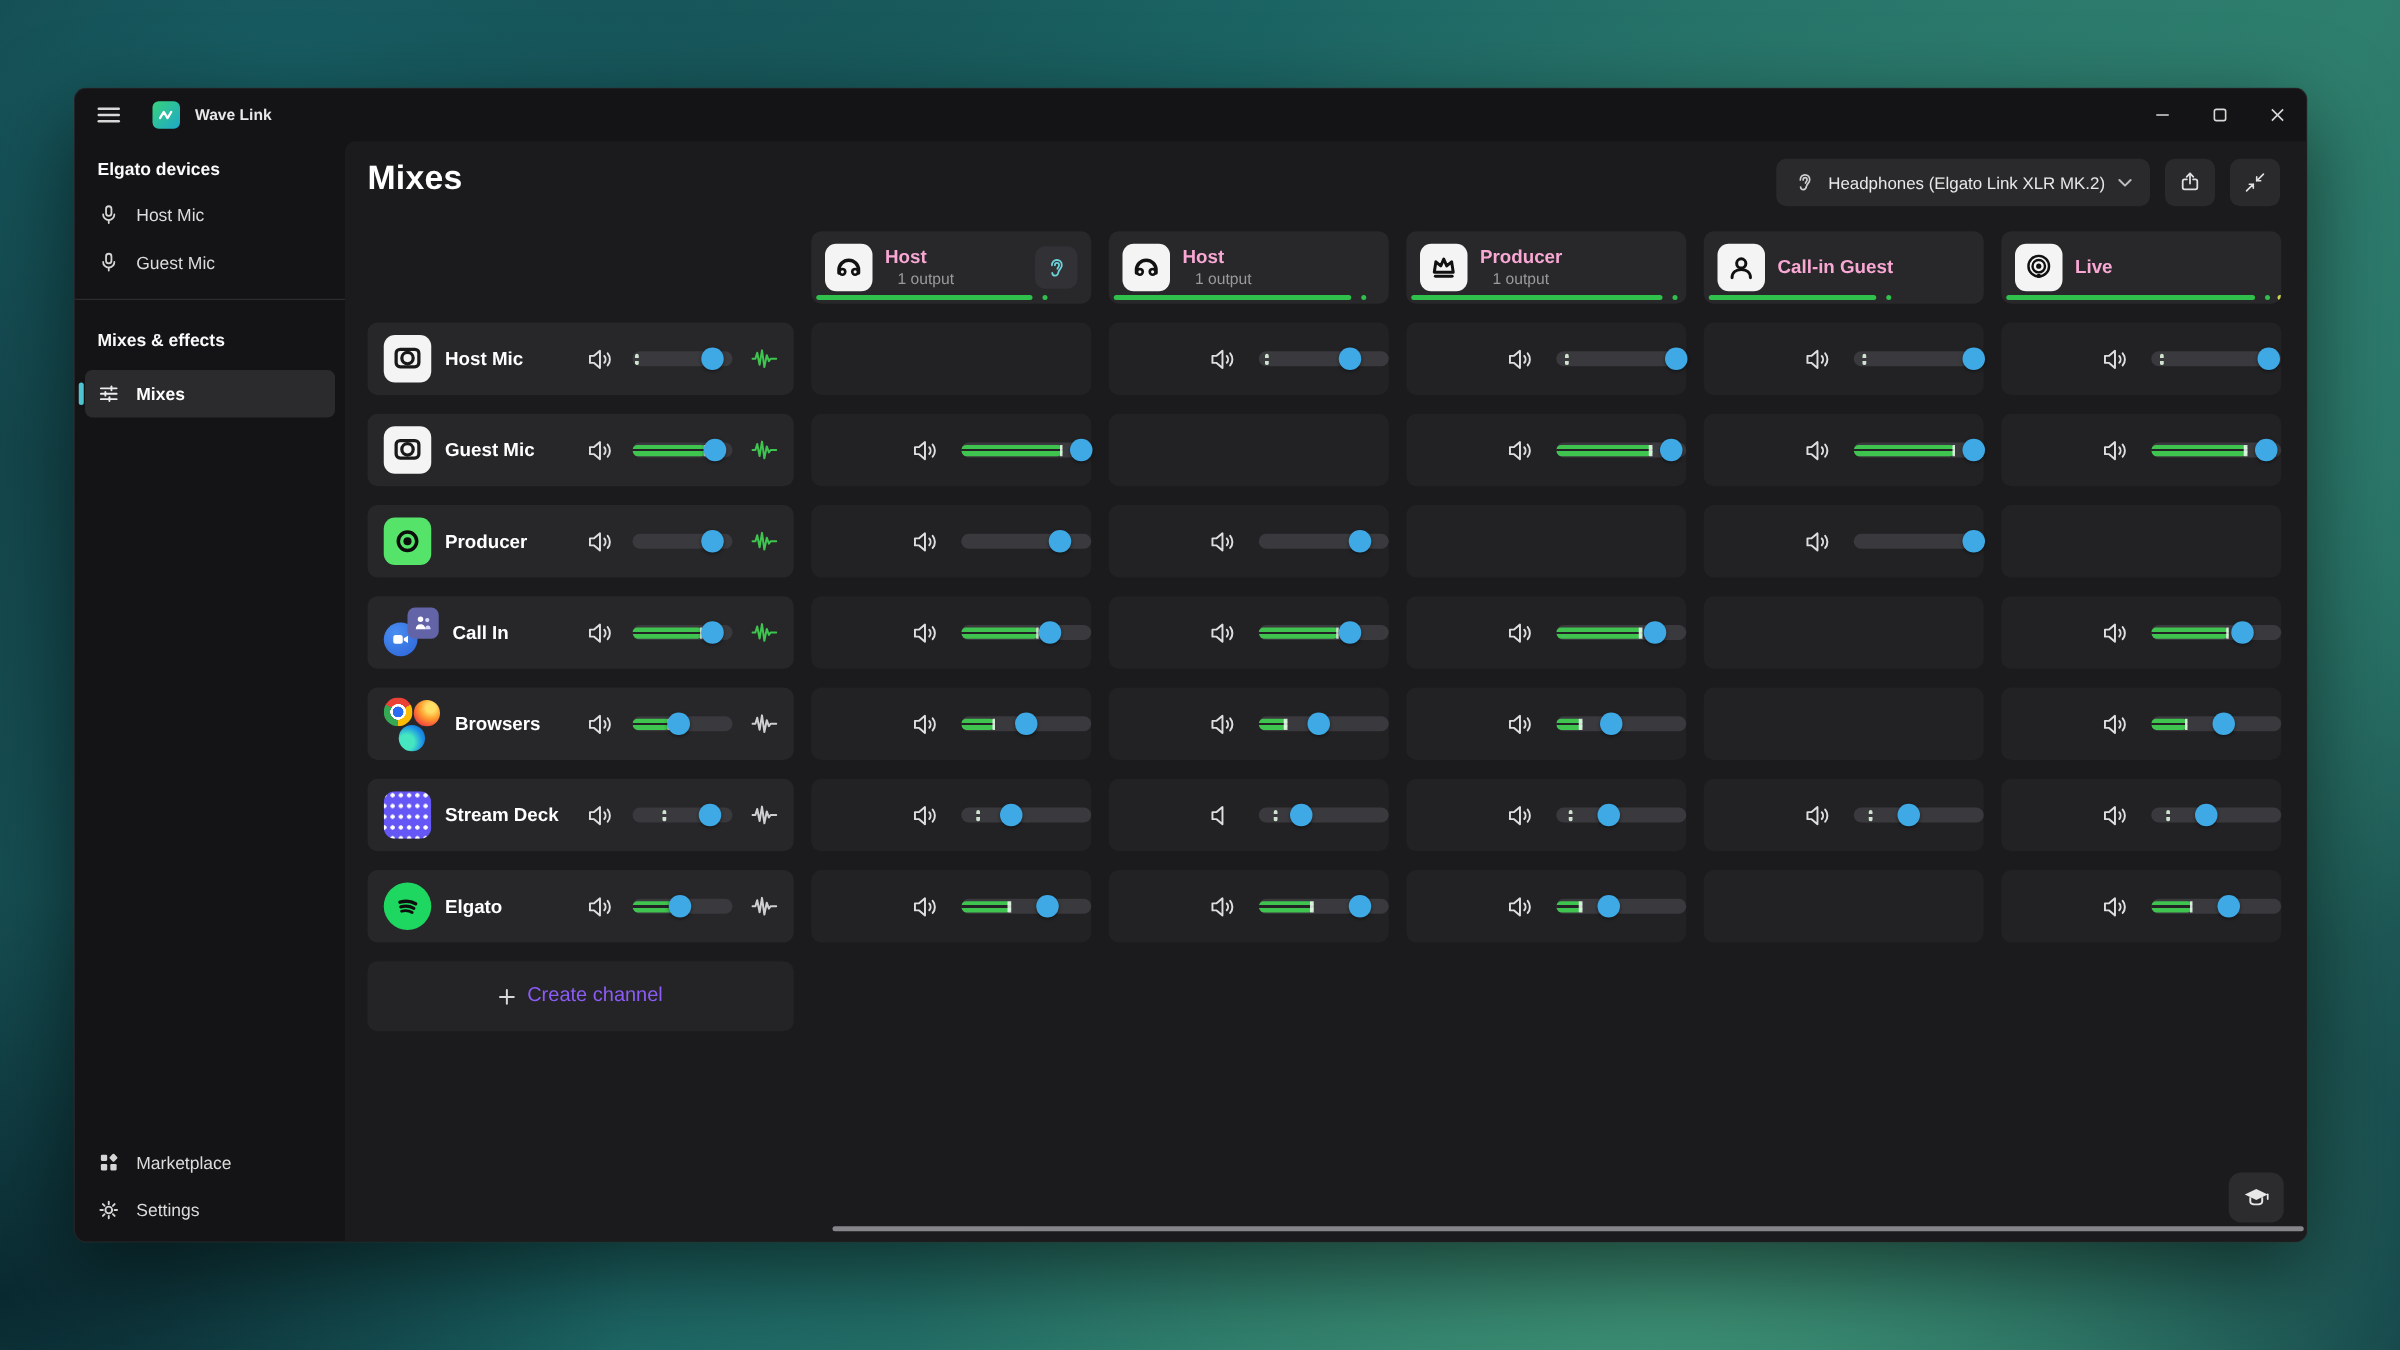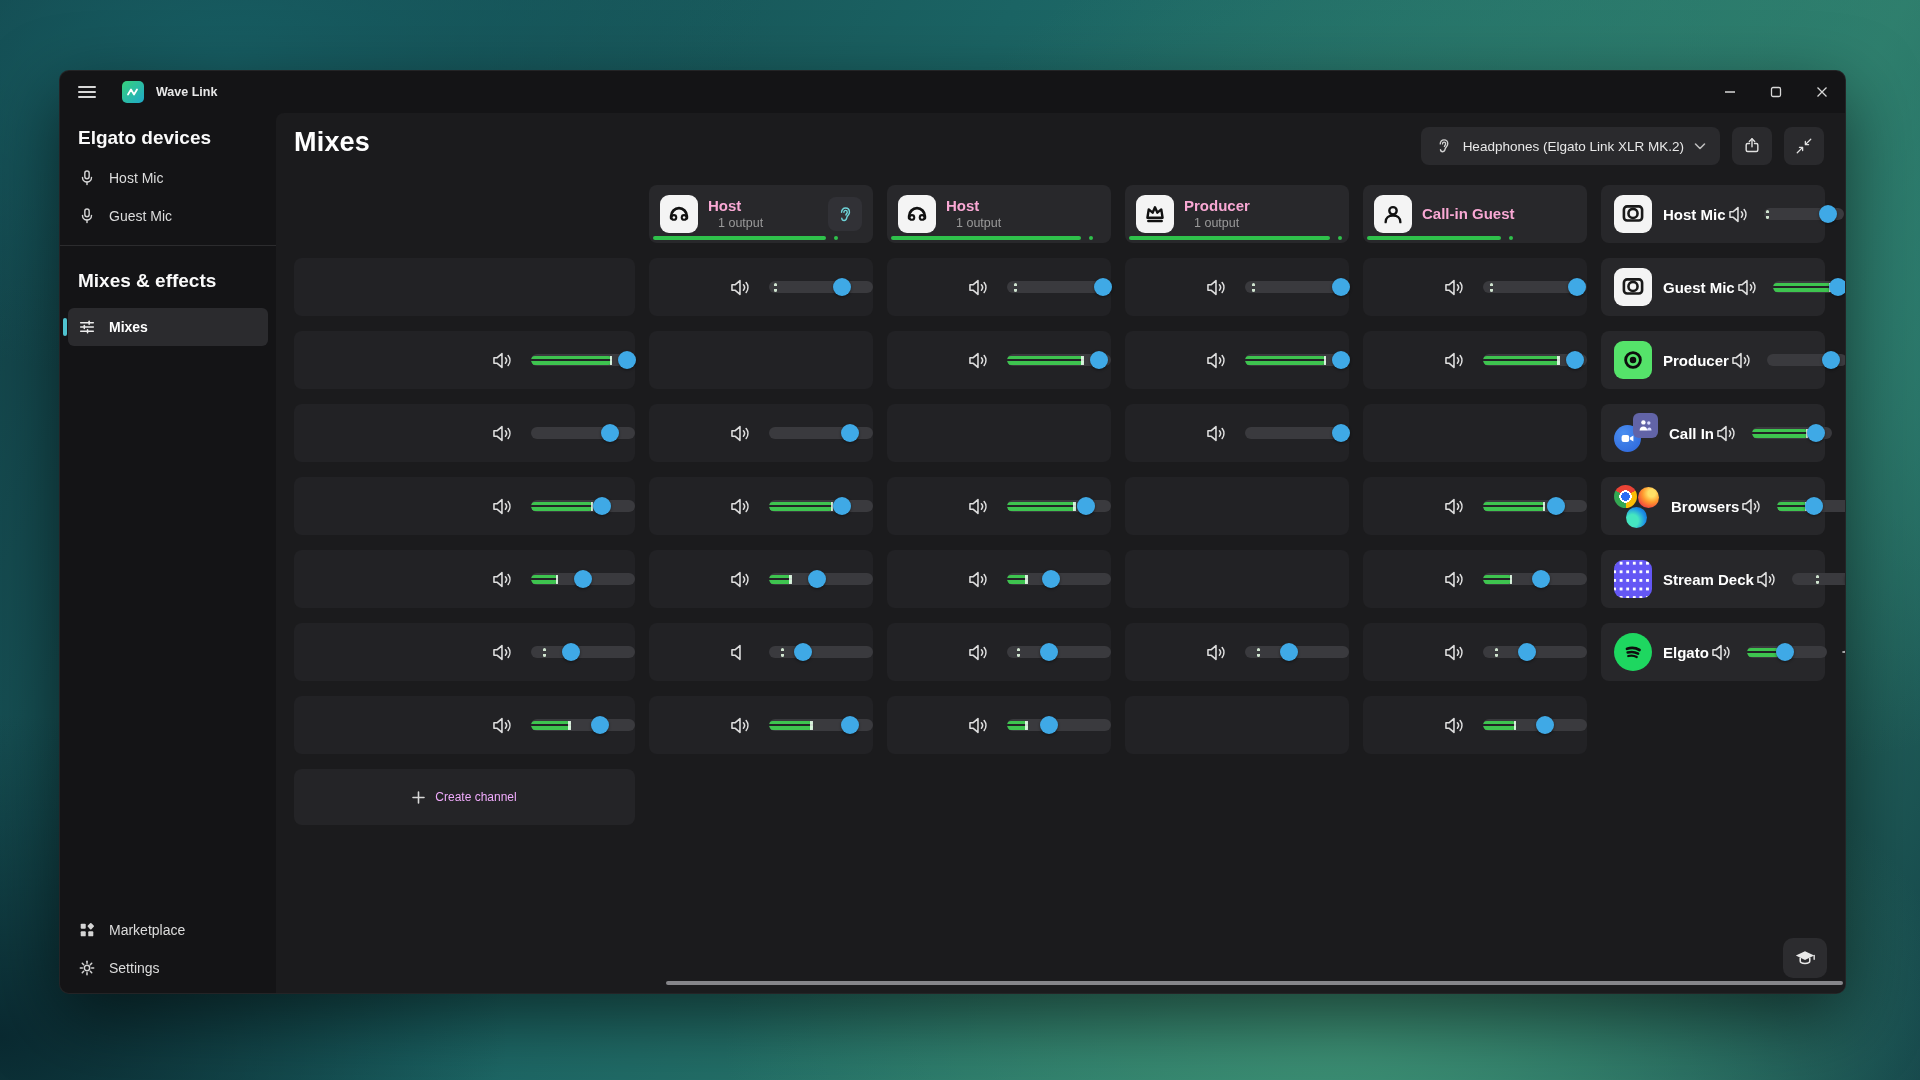--- a/index.html
+++ b/index.html
@@ -17,21 +17,21 @@
   .titlebar{position:absolute;top:0;left:0;right:0;height:42px;display:flex;align-items:center;padding-left:18px;}
   .hamburger{width:18px;display:flex;flex-direction:column;gap:3.5px;cursor:pointer;}
   .hamburger i{display:block;height:1.8px;background:#d8d8d8;border-radius:1px;}
   .applogo{width:22px;height:22px;border-radius:5px;margin-left:26px;
     background:linear-gradient(135deg,#37d27c,#1fa8c9);display:flex;align-items:center;justify-content:center;}
   .apptitle{margin-left:12px;font-size:12.5px;font-weight:600;color:#e8e8e8;}
   .wincontrols{margin-left:auto;display:flex;height:42px;}
   .wincontrols .wc{width:46px;height:42px;display:flex;align-items:center;justify-content:center;cursor:pointer;}
   
   .sidebar{position:absolute;left:0;top:42px;bottom:0;width:216px;}
-  .sec-header{padding:14px 18px 10px;font-size:19px;font-weight:700;color:#fafafa;}
+  .sec-header{padding:14px 18px 10px;font-size:14px;font-weight:700;color:#fafafa;}
   .side-item{display:flex;align-items:center;gap:13px;height:38px;padding:0 10px;margin:0 8px;
     font-size:14px;color:#dcdcdc;border-radius:6px;cursor:pointer;position:relative;}
   .side-item svg{flex:0 0 auto;}
   .divider{height:1px;background:#2c2c2e;margin:10px 0;}
   .side-item.selected{background:#2b2b2e;color:#fff;font-weight:600;margin-top:6px;}
   .side-item.selected::before{content:"";position:absolute;left:-5px;top:50%;transform:translateY(-50%);
     width:3.5px;height:18px;border-radius:2px;background:#4fc3d0;}
   .side-footer{position:absolute;left:0;right:0;bottom:6px;}
   
   .content{position:absolute;left:216px;top:42px;right:0;bottom:0;background:#1b1b1d;border-top-left-radius:8px;}
@@ -72,21 +72,21 @@
     background:#3a3a3e;border-radius:6px;overflow:hidden;}
   .meter{position:absolute;left:0;top:1.5px;bottom:1.5px;border-radius:4px;
     background:linear-gradient(to bottom,#3ec44f 0 36%,#232326 36% 56%,#3ec44f 56% 100%);}
   .meter::after{content:"";position:absolute;right:0;top:0;bottom:0;width:2.5px;background:rgba(240,255,242,.85);}
   .tick{position:absolute;top:1.5px;bottom:1.5px;width:3px;border-radius:1.5px;
     background:linear-gradient(to bottom,#cfe3cf 0 38%,rgba(0,0,0,0) 38% 62%,#cfe3cf 62% 100%);}
   .knob{position:absolute;top:50%;width:18px;height:18px;border-radius:50%;background:#3fa9e6;
     transform:translate(-50%,-50%);box-shadow:0 1px 3px rgba(0,0,0,.45);}
   
   .create-channel{grid-column:1;height:56px;align-self:start;background:#242427;border:none;border-radius:8px;
-    color:#f0abfc;font-size:12px;font-family:inherit;display:flex;align-items:center;justify-content:center;
+    color:#8b5cf6;font-size:16px;font-family:inherit;display:flex;align-items:center;justify-content:center;
     gap:10px;cursor:pointer;}
   .tutorial{position:absolute;right:18px;bottom:15px;width:44px;height:40px;background:#2c2c2f;border:none;
     border-radius:10px;display:flex;align-items:center;justify-content:center;cursor:pointer;}
   .hscrollbar{position:absolute;left:390px;right:2px;bottom:8px;height:4px;background:#86868a;border-radius:2px;cursor:pointer;}
 </style>
 </head>
 <body>
 
 <div class="wallpaper">
   <div class="window">
@@ -300,20 +300,38 @@
               </svg>
             </span>
             <span class="coltext">
               <span class="t">Call-in Guest</span>
             </span>
             <span class="colmeter">
               <span class="fill" style="width:62%"></span>
               <span class="dot" style="left:calc(62% + 8px);background:#2fc14b"></span>
             </span>
           </div>
+          <div class="card colcard">
+            <span class="tile">
+              <svg width="26" height="26" viewBox="0 0 24 24">
+                <circle cx="12" cy="11" r="4.6" fill="none" stroke="#111" stroke-width="1.8"></circle>
+                <circle cx="12" cy="11" r="7.6" fill="none" stroke="#111" stroke-width="1.8"></circle>
+                <circle cx="12" cy="11" r="1.9" fill="#111"></circle>
+                <circle cx="12" cy="18.2" r="1.6" fill="#111"></circle>
+              </svg>
+            </span>
+            <span class="coltext">
+              <span class="t">Live</span>
+            </span>
+            <span class="colmeter">
+              <span class="fill" style="width:92%"></span>
+              <span class="dot" style="left:calc(92% + 8px);background:#2fc14b"></span>
+              <span class="dot" style="left:calc(92% + 18px);background:#cbd34f"></span>
+            </span>
+          </div>
           <div class="card rowlabel">
             <span class="tile">
               <svg width="26" height="26" viewBox="0 0 24 24">
                 <rect x="3.6" y="5" width="16.8" height="13" rx="3" fill="none" stroke="#1a1a1a" stroke-width="2.4"></rect>
                 <circle cx="12" cy="11.5" r="4.2" fill="none" stroke="#1a1a1a" stroke-width="2.4"></circle>
               </svg>
             </span>
             <span class="rname">Host Mic</span>
             <span class="spk">
               <svg width="25" height="25" viewBox="0 0 24 24">

